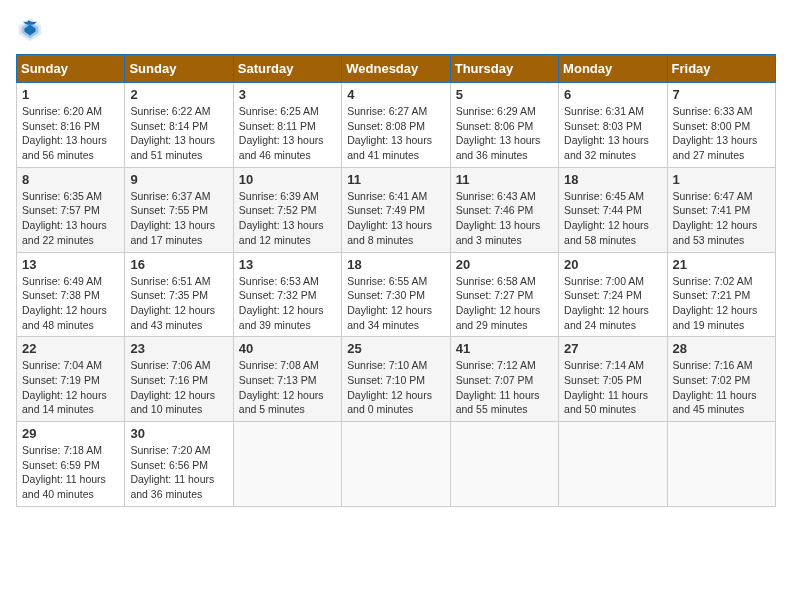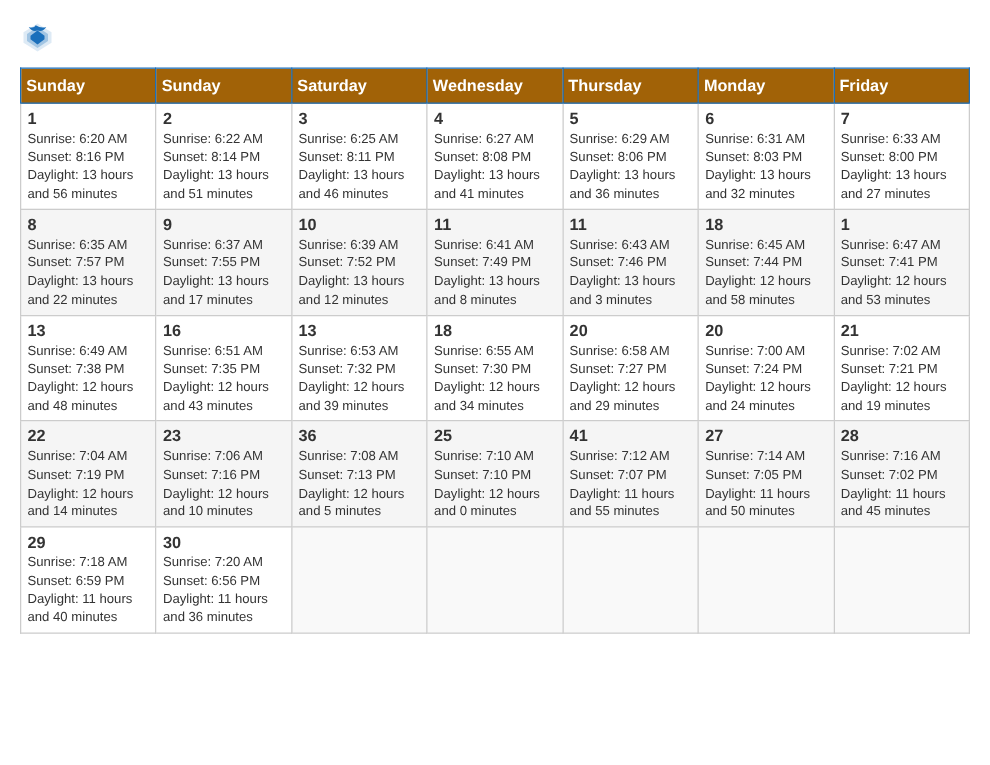--- a/index.html
+++ b/index.html
@@ -217,21 +217,21 @@
       <tr>
         <td>
         <span class="day-number">22</span>
         <div class="day-detail">Sunrise: 7:04 AM<br>Sunset: 7:19 PM<br>Daylight: 12 hours<br>and 14 minutes</div>
       </td>
         <td>
         <span class="day-number">23</span>
         <div class="day-detail">Sunrise: 7:06 AM<br>Sunset: 7:16 PM<br>Daylight: 12 hours<br>and 10 minutes</div>
       </td>
         <td>
-        <span class="day-number">36</span>
+        <span class="day-number">40</span>
         <div class="day-detail">Sunrise: 7:08 AM<br>Sunset: 7:13 PM<br>Daylight: 12 hours<br>and 5 minutes</div>
       </td>
         <td>
         <span class="day-number">25</span>
         <div class="day-detail">Sunrise: 7:10 AM<br>Sunset: 7:10 PM<br>Daylight: 12 hours<br>and 0 minutes</div>
       </td>
         <td>
         <span class="day-number">41</span>
         <div class="day-detail">Sunrise: 7:12 AM<br>Sunset: 7:07 PM<br>Daylight: 11 hours<br>and 55 minutes</div>
       </td>

